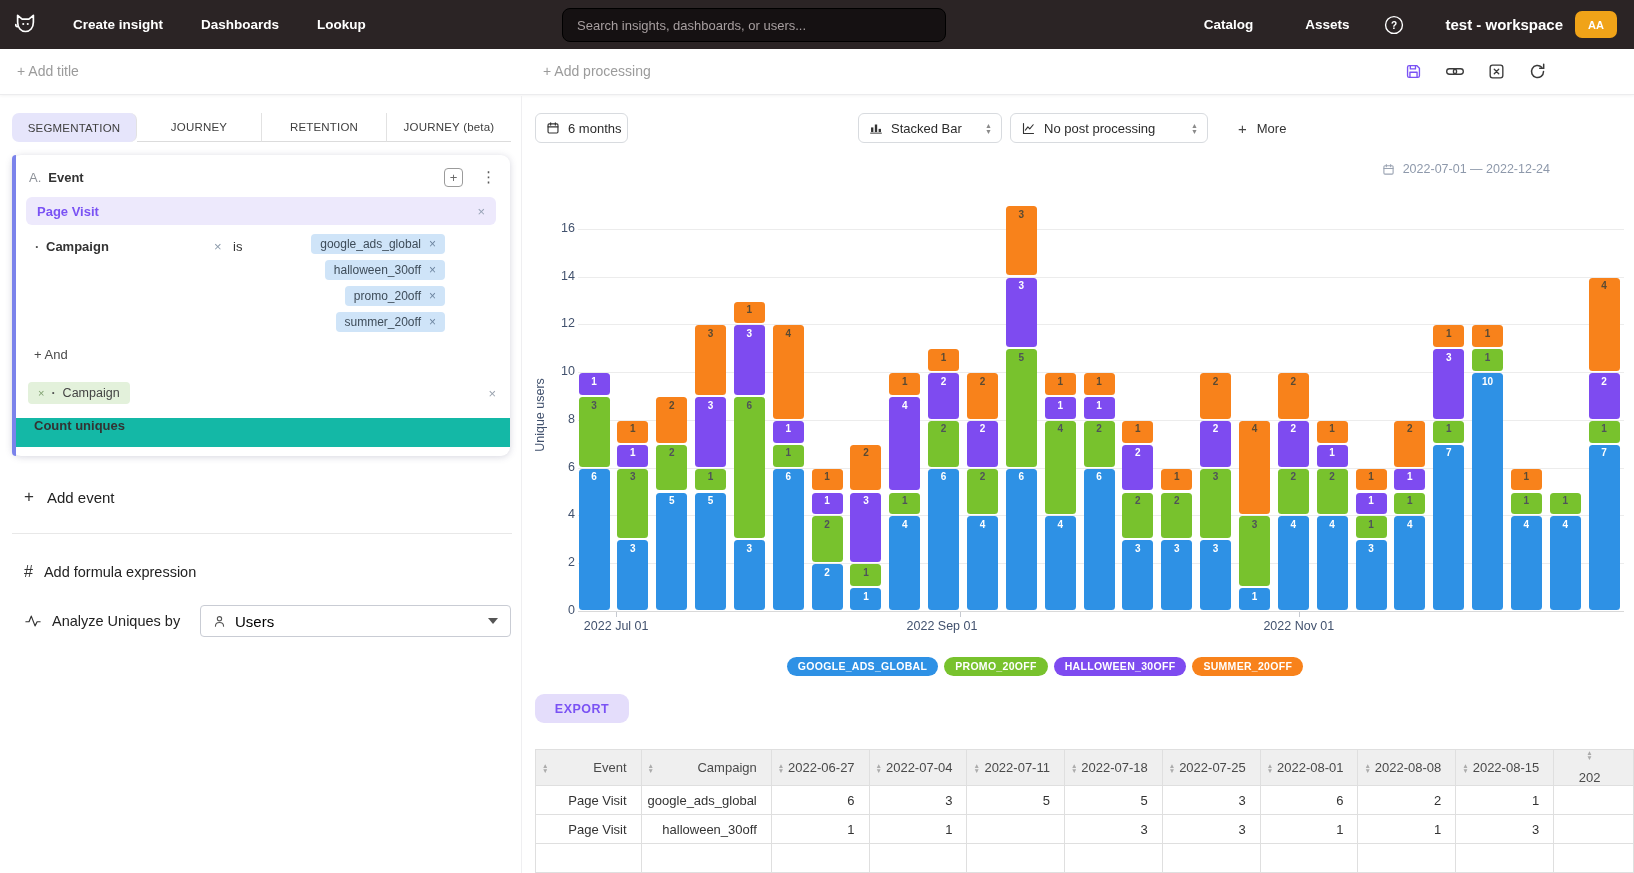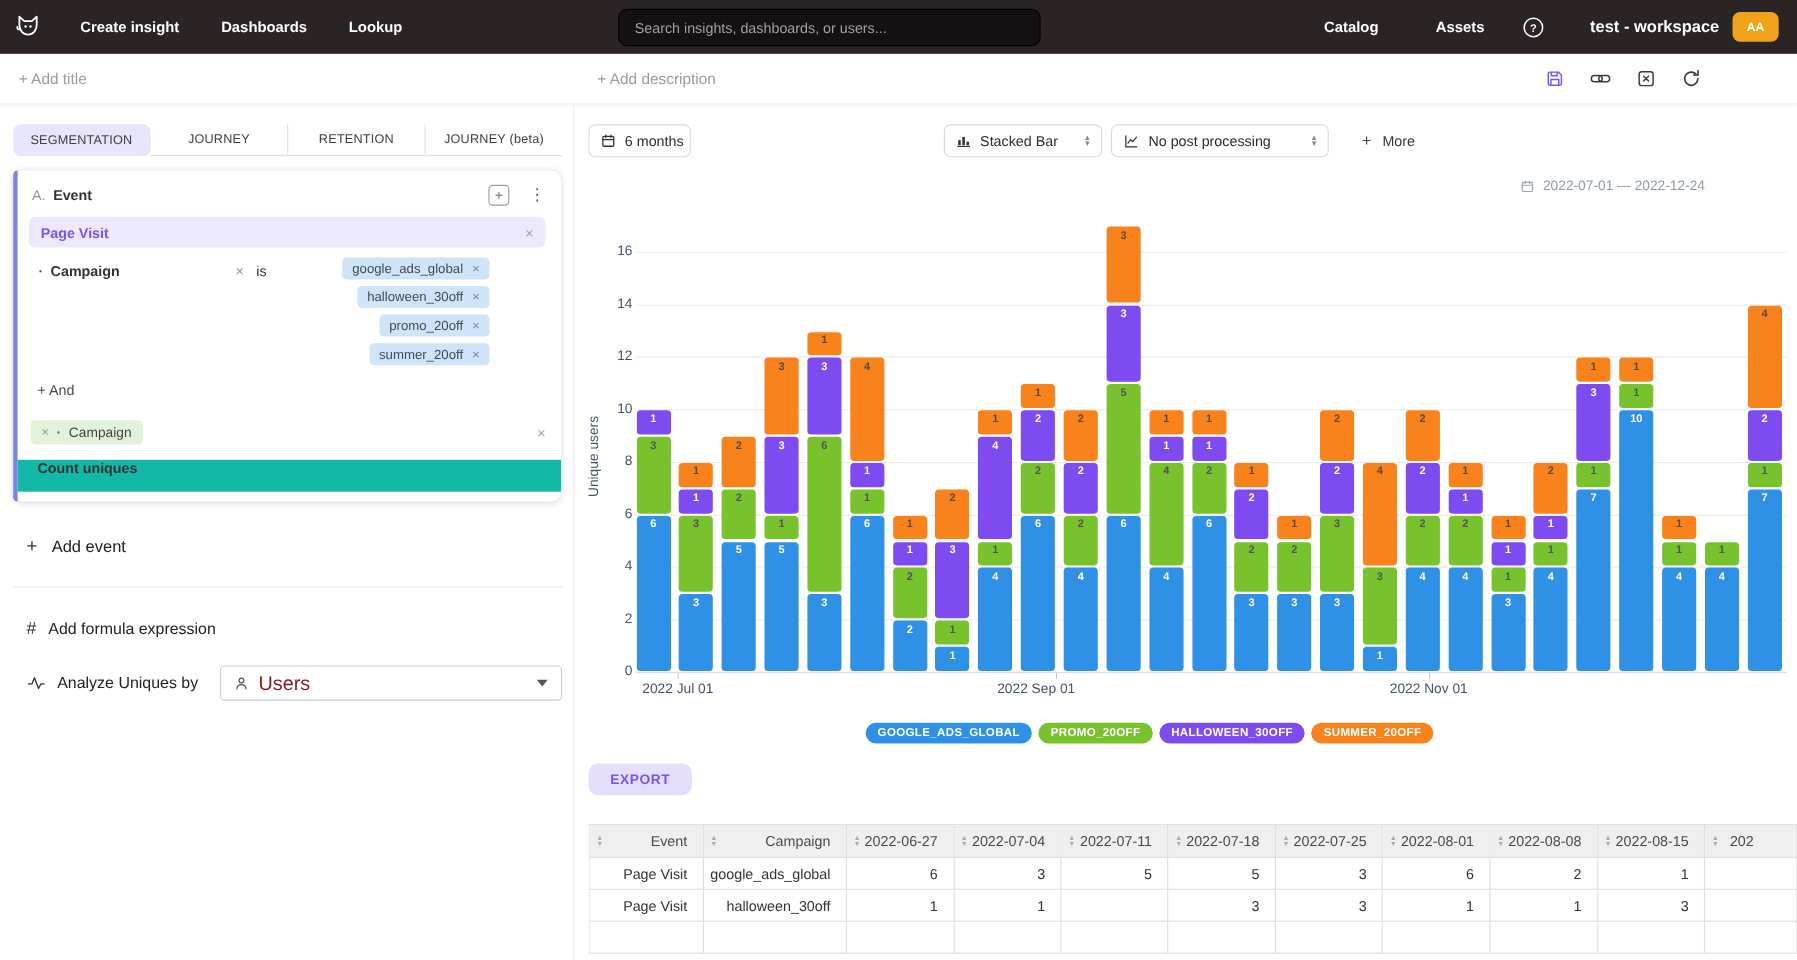--- a/index.html
+++ b/index.html
@@ -71,21 +71,21 @@
   .hdiv { position:absolute; left:12px; top:533px; width:500px; height:1px; background:#E8E8E8; }
   .formula-row { position:absolute; left:12px; top:558px; width:500px; height:28px; display:flex; align-items:center; cursor:pointer; }
   .formula-row .hash { margin-left:12px; font-size:16px; color:#333; }
   .formula-row .lb { margin-left:11px; font-size:14.5px; color:#222; }
   .analyze-row { position:absolute; left:12px; top:605px; width:500px; height:32px; }
   .analyze-row .ic { position:absolute; left:12px; top:7px; display:flex; }
   .analyze-row .lb { position:absolute; left:40px; top:8px; font-size:14.5px; color:#222; }
   .analyze-select { position:absolute; left:188px; top:0; width:311px; height:32px; border:1px solid #C9CCD4; border-radius:4px;
     background:#fff; display:flex; align-items:center; cursor:pointer; }
   .analyze-select .pic { margin-left:11px; display:flex; }
-  .analyze-select .val { margin-left:8px; font-size:18px; color:#7f1d1d; }
+  .analyze-select .val { margin-left:8px; font-size:15px; color:#000000; }
   .caret { margin-left:auto; margin-right:12px; width:0; height:0; border-left:5px solid transparent; border-right:5px solid transparent; border-top:6px solid #555; }
   
   .tbtn { position:absolute; top:113px; height:30px; background:#fff; border:1px solid #D8DBDF; border-radius:6px;
     display:flex; align-items:center; font-size:13px; color:#2B2B2B; cursor:pointer; }
   .tbtn .ic { margin-left:10px; display:flex; }
   .tbtn .lb { margin-left:8px; white-space:nowrap; }
   .updown { margin-left:auto; margin-right:9px; display:flex; flex-direction:column; gap:1px; }
   .updown i { font-style:normal; font-size:7px; line-height:5px; color:#8a8a8a; }
   .more-btn { position:absolute; left:1238px; top:113px; height:30px; display:flex; align-items:center; cursor:pointer; }
   .more-btn .pl { font-size:15px; color:#444; }
@@ -104,21 +104,21 @@
   
   .legend { position:absolute; top:657px; left:530px; width:1030px; display:flex; justify-content:center; gap:6px; }
   .lpill { height:19px; line-height:19px; border-radius:10px; padding:0 11px; font-size:10.5px; font-weight:bold; color:#fff; letter-spacing:.3px; cursor:pointer; white-space:nowrap; }
   .export-btn { position:absolute; left:535px; top:694px; width:94px; height:29px; background:#E4DDFB; color:#7A52F4;
     border:none; border-radius:9px; font-size:12.5px; font-weight:bold; letter-spacing:.5px; cursor:pointer; font-family:"Liberation Sans",sans-serif; }
   .table-wrap { position:absolute; left:535px; top:749px; width:1099px; height:124px; overflow:hidden; }
   .table-wrap table { border-collapse:collapse; table-layout:fixed; font-size:13px; }
   .table-wrap th, .table-wrap td { border:1px solid #DFDFDF; height:29px; padding:0 14px 0 6px; text-align:right; color:#333; overflow:hidden; white-space:nowrap; }
   .table-wrap th { background:#EFEFEF; font-weight:normal; color:#4a4a4a; height:30px; cursor:pointer; }
   .thw { display:flex; align-items:center; justify-content:space-between; }
-  .thw.partial { justify-content:flex-start; gap:10px; }
+  .thw.partial { justify-content:flex-start; gap:10px;flex-direction:column; }
   .sort { display:flex; flex-direction:column; }
   .sort i { font-style:normal; font-size:6.5px; line-height:5px; color:#ABABAB; }
   svg { display:block; }
 </style>
 </head>
 <body>
 
 <div id="app">
 
   <div class="nav">
@@ -144,21 +144,21 @@
           <text x="12" y="16" text-anchor="middle" font-size="11" font-weight="bold" fill="#fff" font-family="Liberation Sans, sans-serif">?</text>
         </svg>
       </span>
       <span class="workspace">test - workspace</span>
       <span class="avatar">AA</span>
     </div>
   </div>
 
   <div class="subheader">
     <span class="add-title">+ Add title</span>
-    <span class="add-desc">+ Add description</span>
+    <span class="add-desc">+ Add processing</span>
     <div class="sub-icons">
       <span>
         <svg width="19" height="19" viewBox="0 0 24 24" fill="none" stroke="#7A52F4" stroke-width="1.7" stroke-linejoin="round">
           <path d="M4.5 6.5 a2 2 0 0 1 2-2 H16 l3.5 3.5 V17.5 a2 2 0 0 1 -2 2 H6.5 a2 2 0 0 1 -2-2 Z"></path>
           <path d="M8 4.5 v4.2 h6.5 v-4.2"></path>
             <path d="M7.5 19.5 v-6.5 h9 v6.5"></path>
         </svg>
       </span>
       <span>
         <svg width="20" height="19" viewBox="0 0 25 24" fill="none" stroke="#3a3a3a" stroke-width="1.7">

